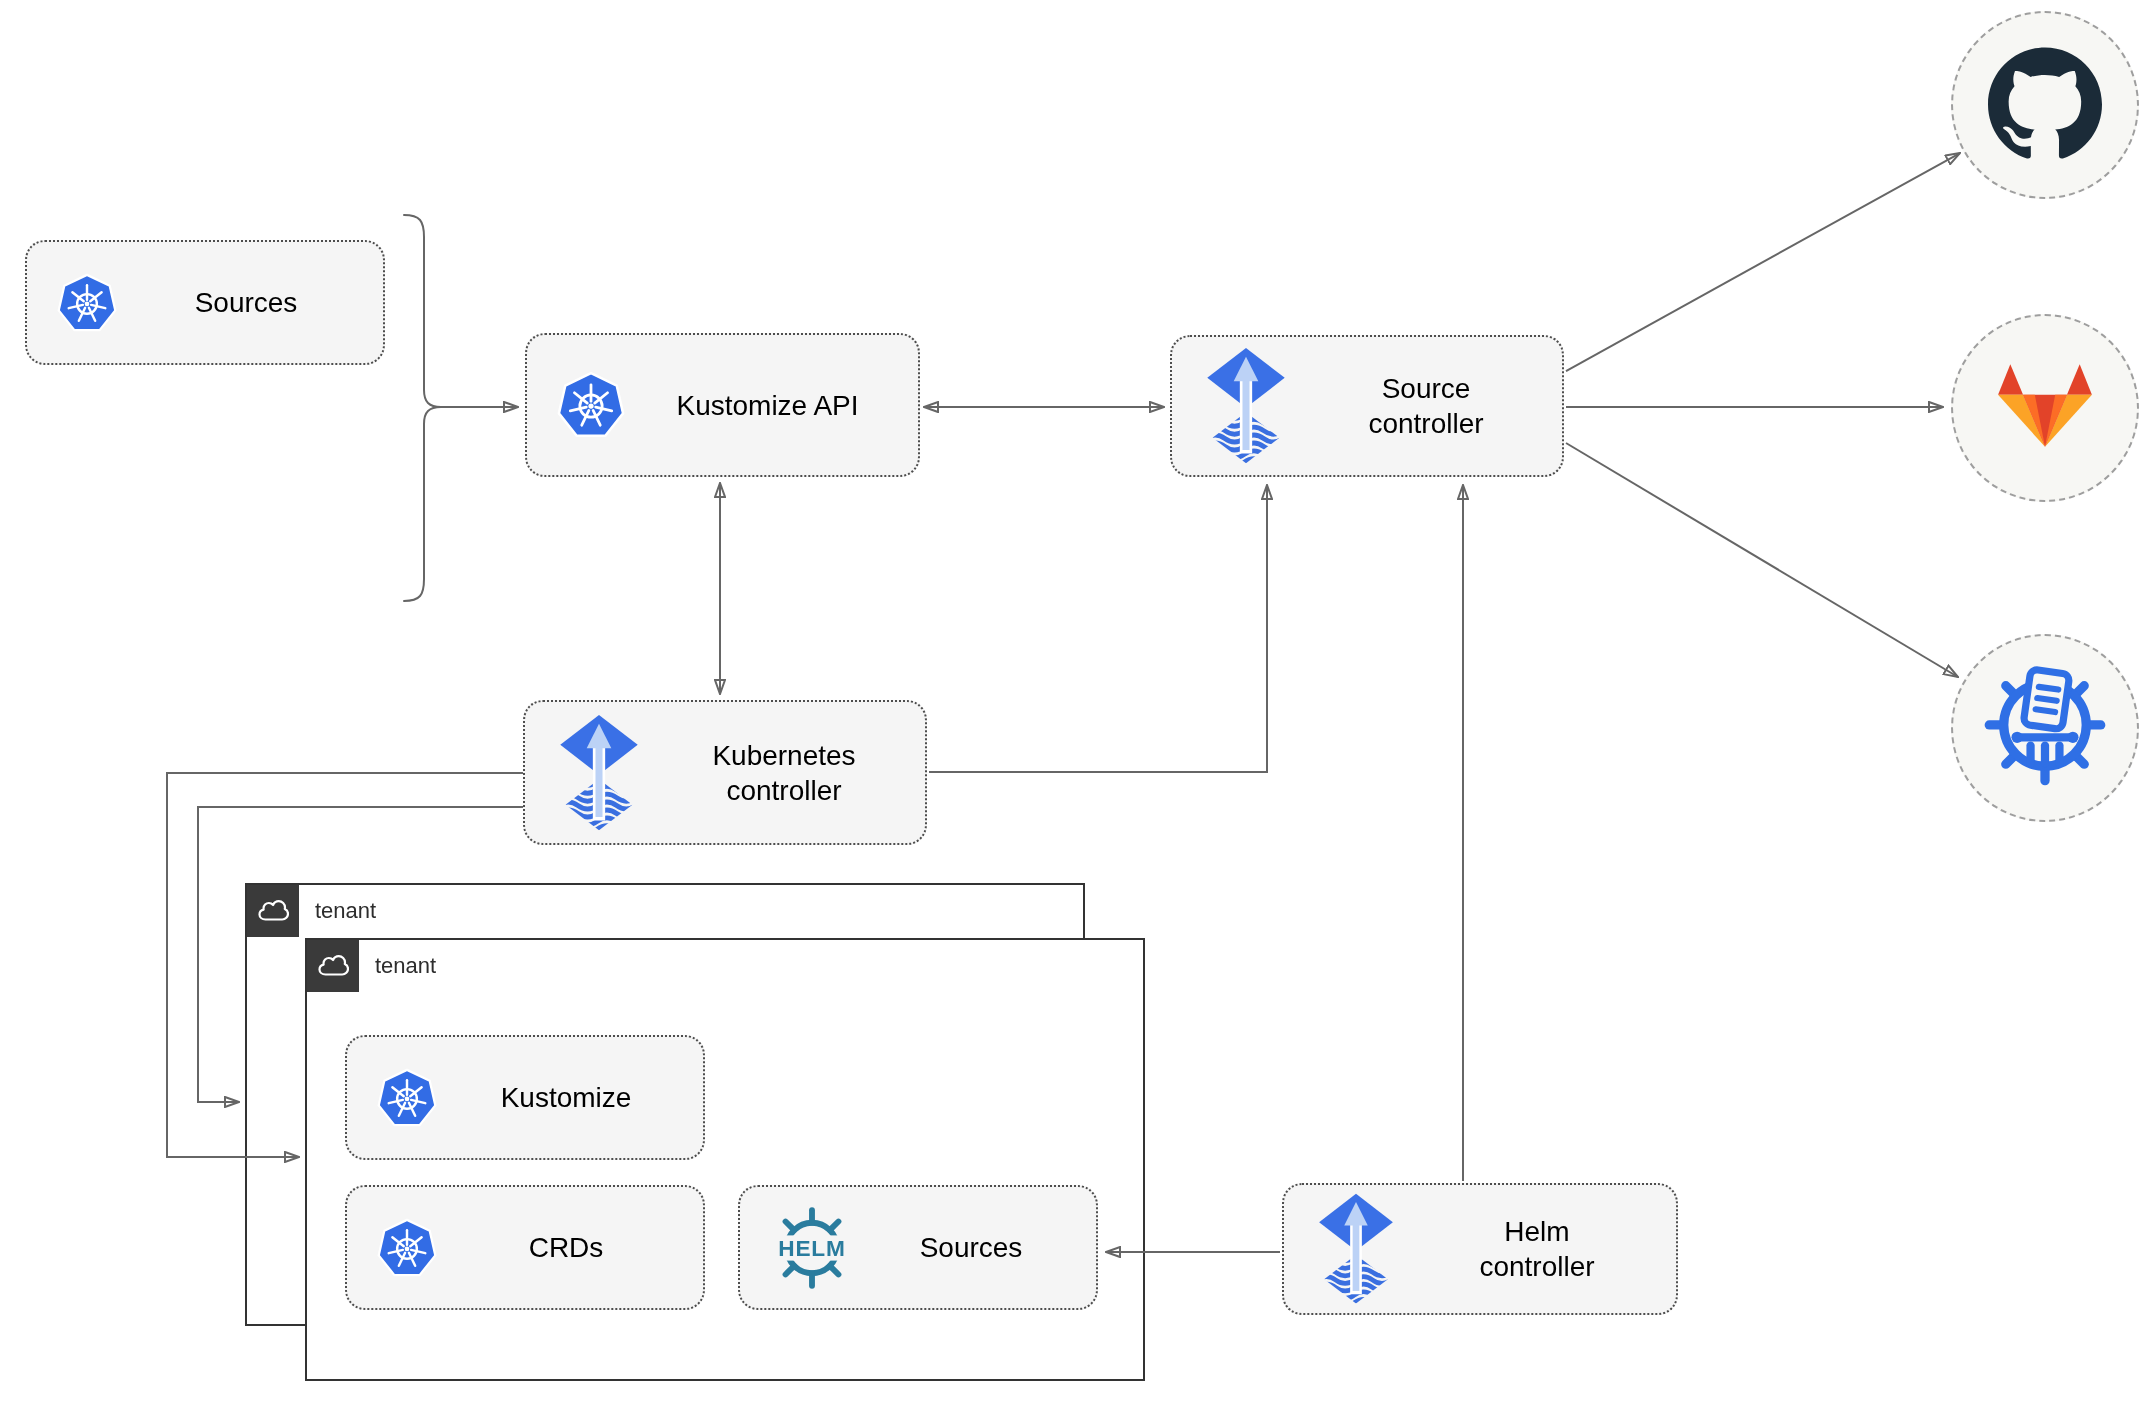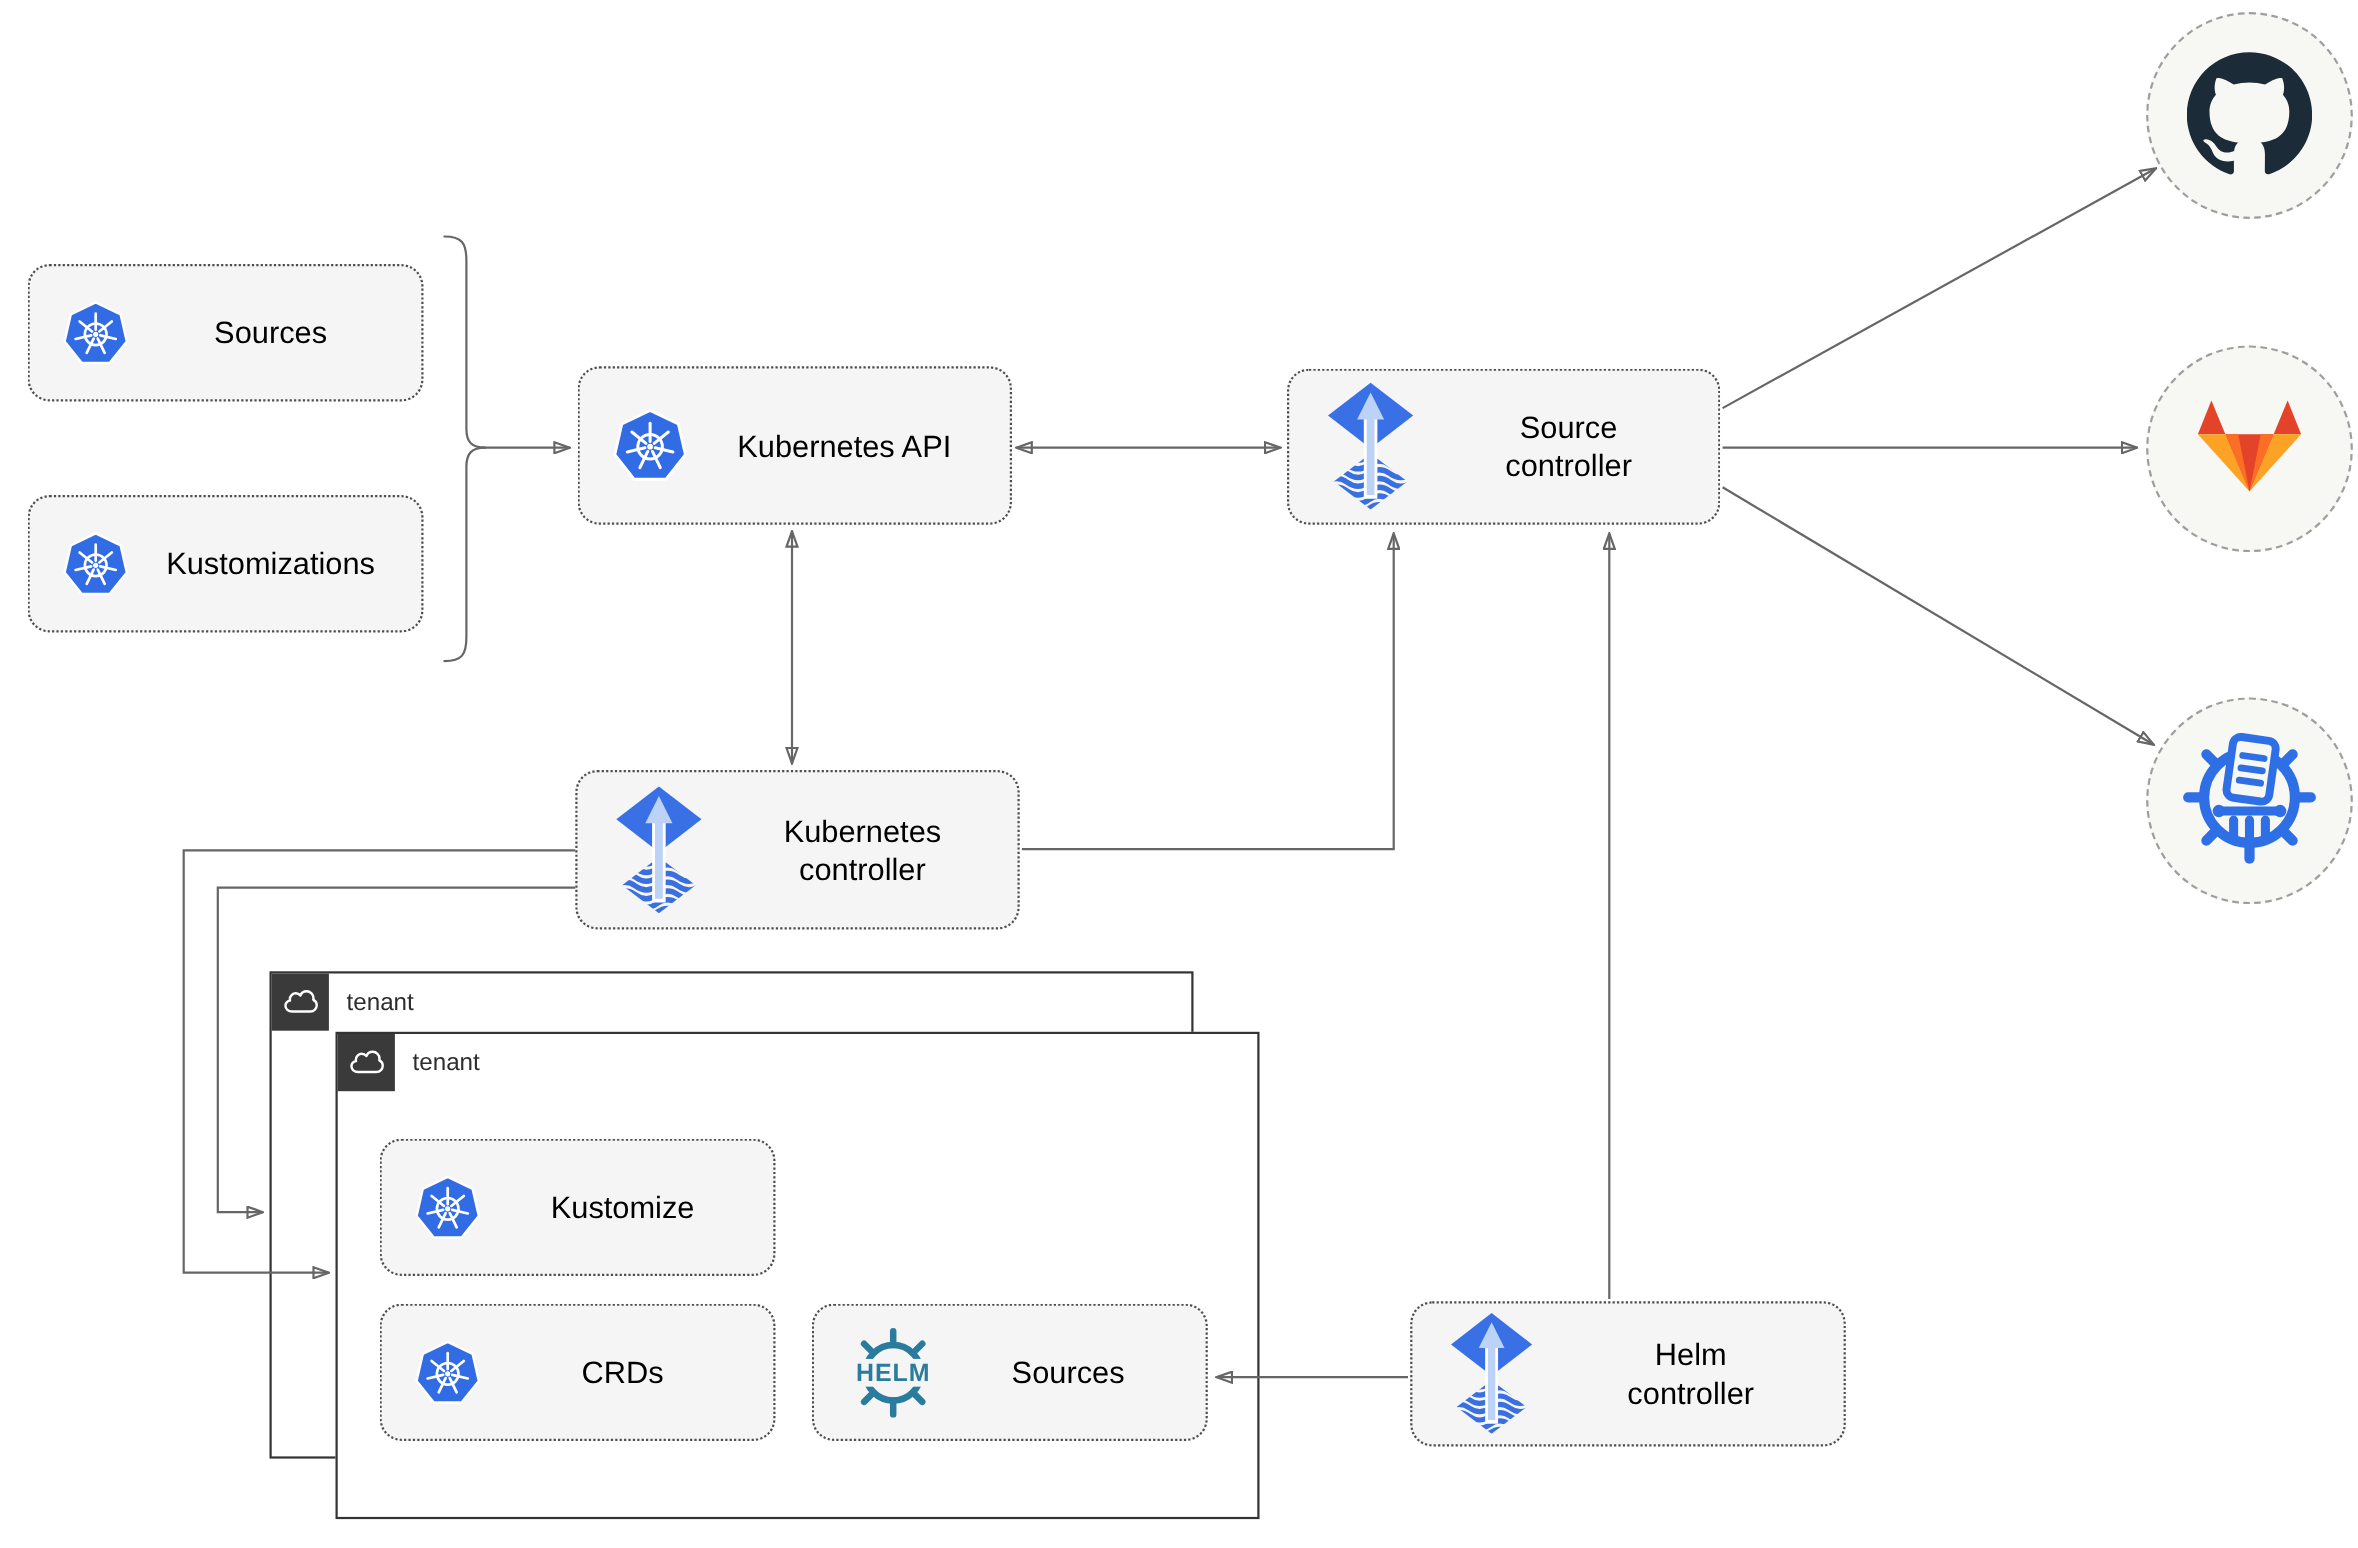--- a/index.html
+++ b/index.html
@@ -191,36 +191,28 @@
   </div>
 
   <div class="node" style="left:25px;top:240px;width:360px;height:125px">
     <span class="icon">
       <svg width="60" height="60">
           <use href="#ic-k8s"></use>
         </svg>
       </span>
     <span class="label">Sources</span>
   </div>
-  <div class="node" style="left:25px;top:450px;width:360px;height:125px">
-    <span class="icon">
-      <svg width="60" height="60">
-          <use href="#ic-k8s"></use>
-        </svg>
-      </span>
-    <span class="label">Kustomizations</span>
-  </div>
 
   <div class="node" style="left:525px;top:333px;width:395px;height:144px">
     <span class="icon">
       <svg width="68" height="68">
           <use href="#ic-k8s"></use>
         </svg>
       </span>
-    <span class="label">Kubernetes API</span>
+    <span class="label">Kustomize API</span>
   </div>
 
   <div class="node" style="left:1170px;top:335px;width:394px;height:142px">
     <span class="icon">
       <svg width="88" height="120">
           <use href="#ic-flux"></use>
         </svg>
       </span>
     <span class="label wrap">Source controller</span>
   </div>

